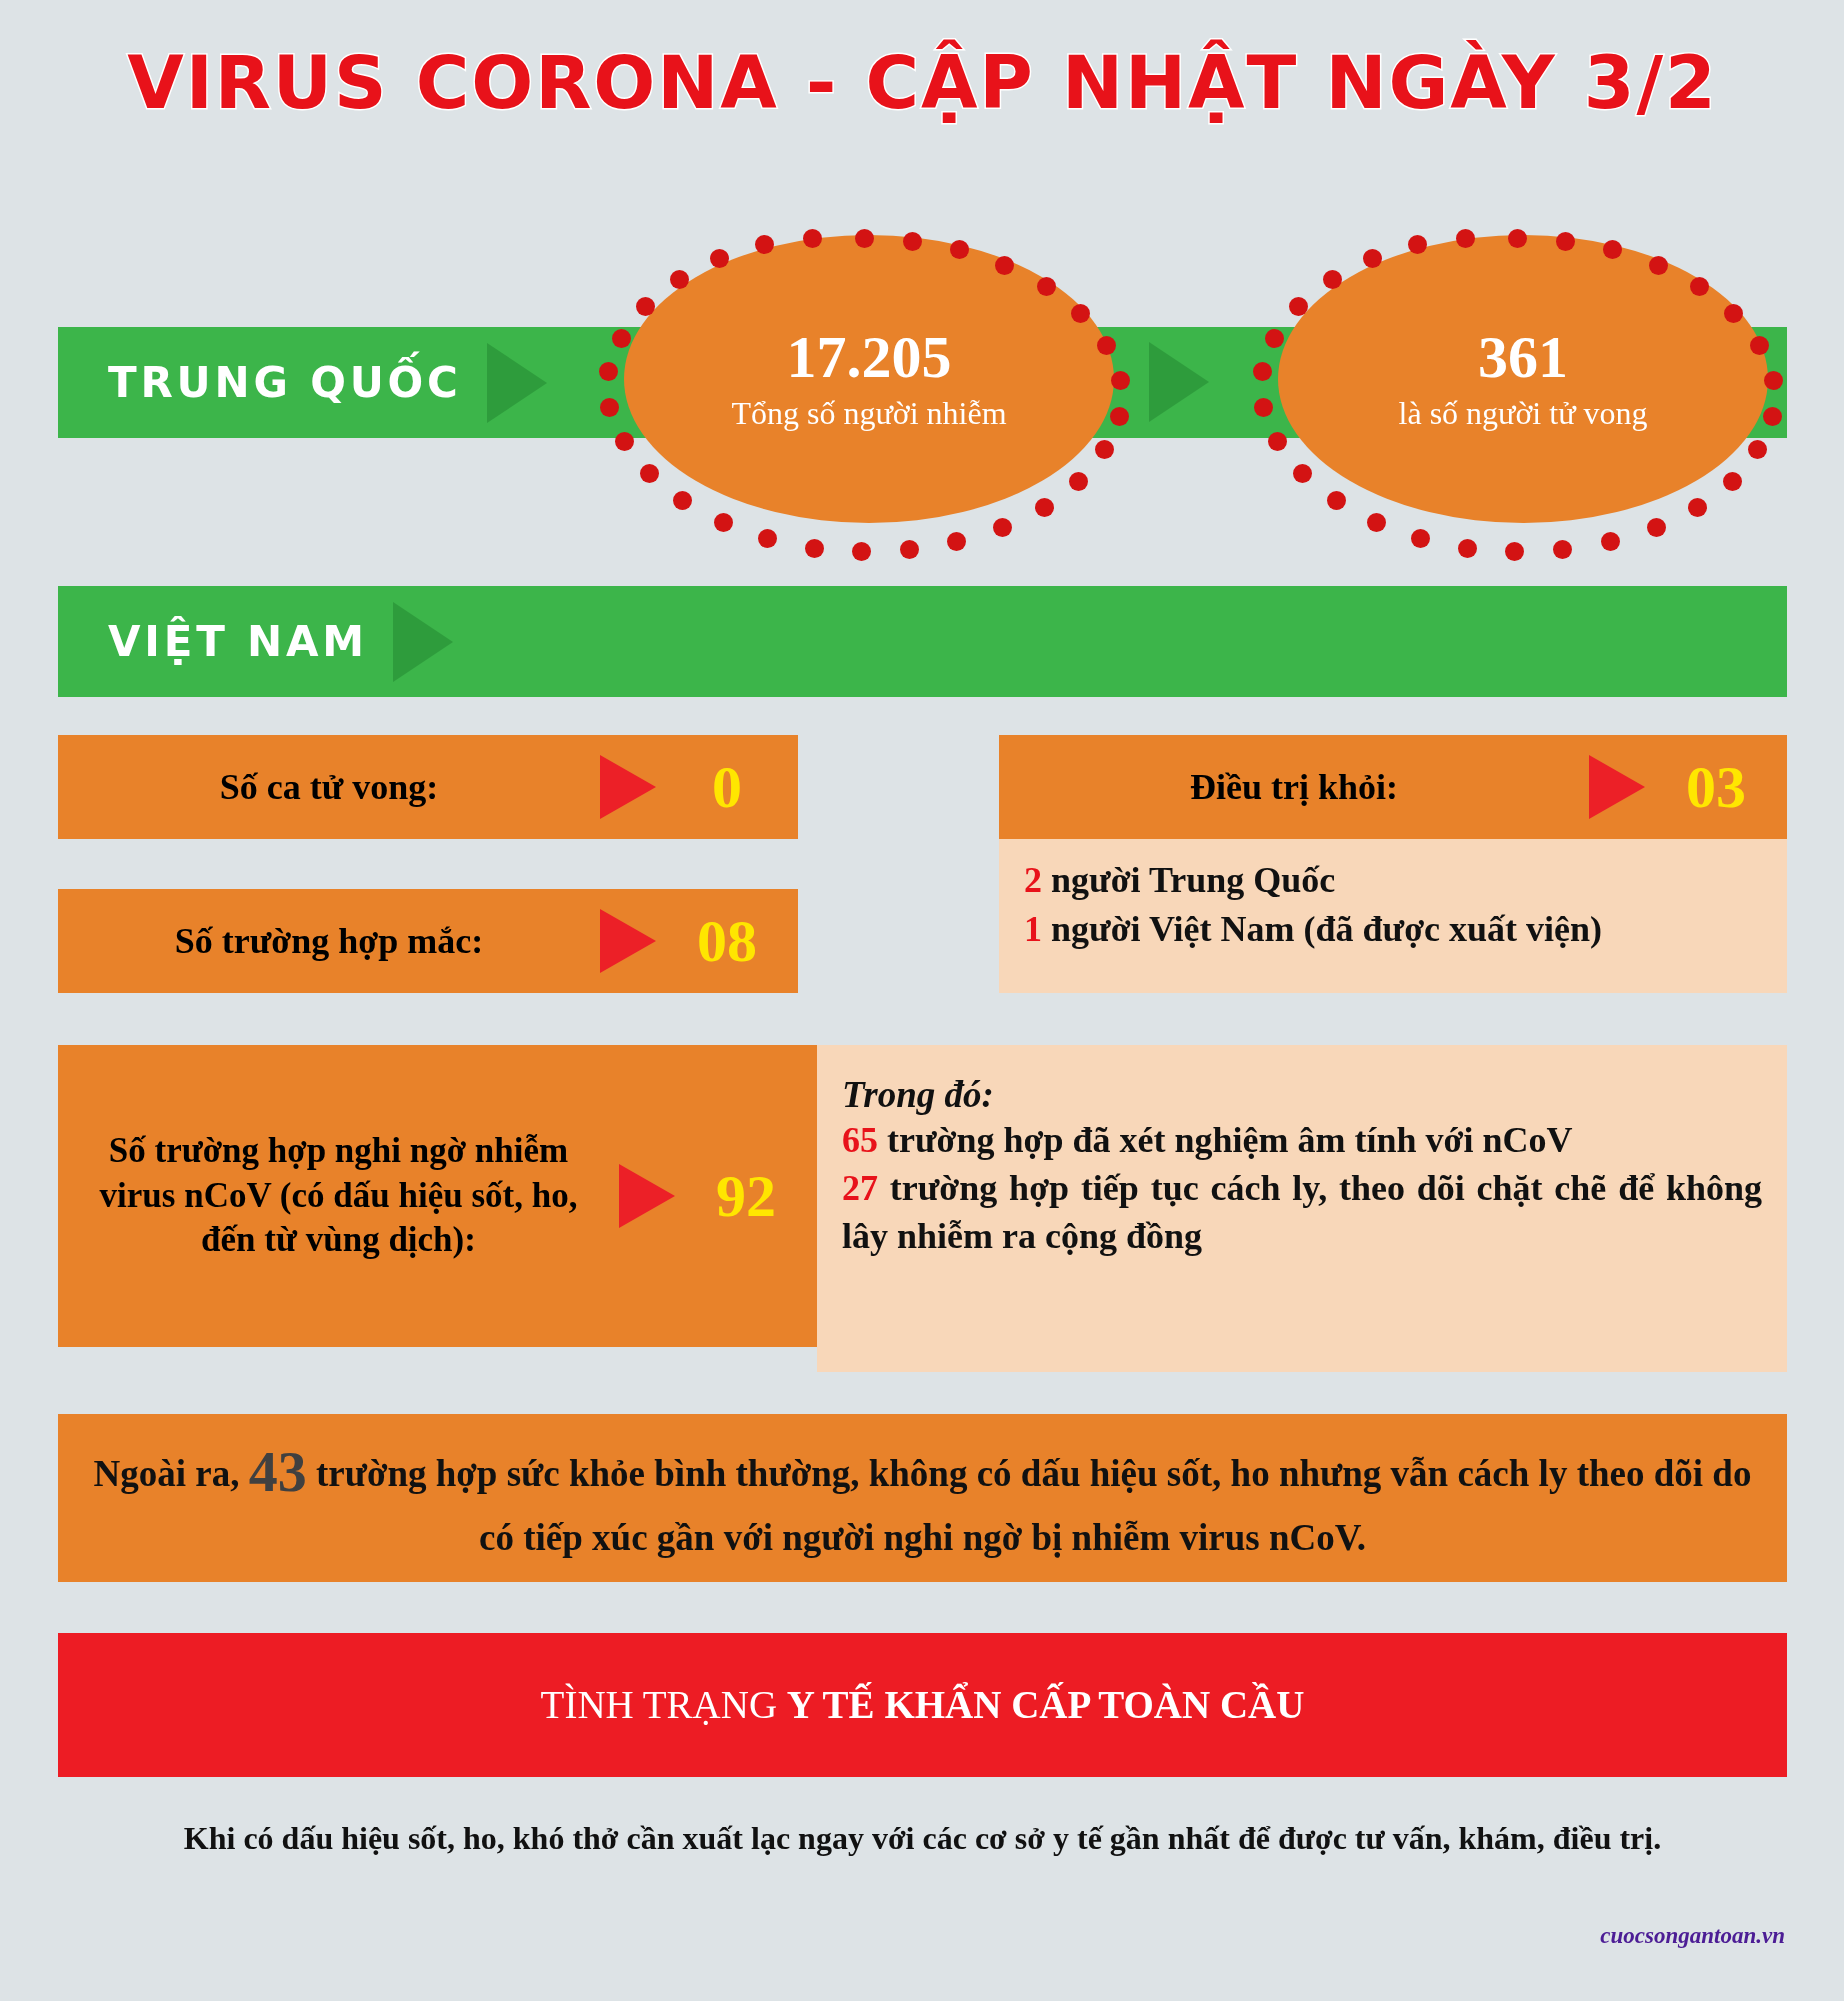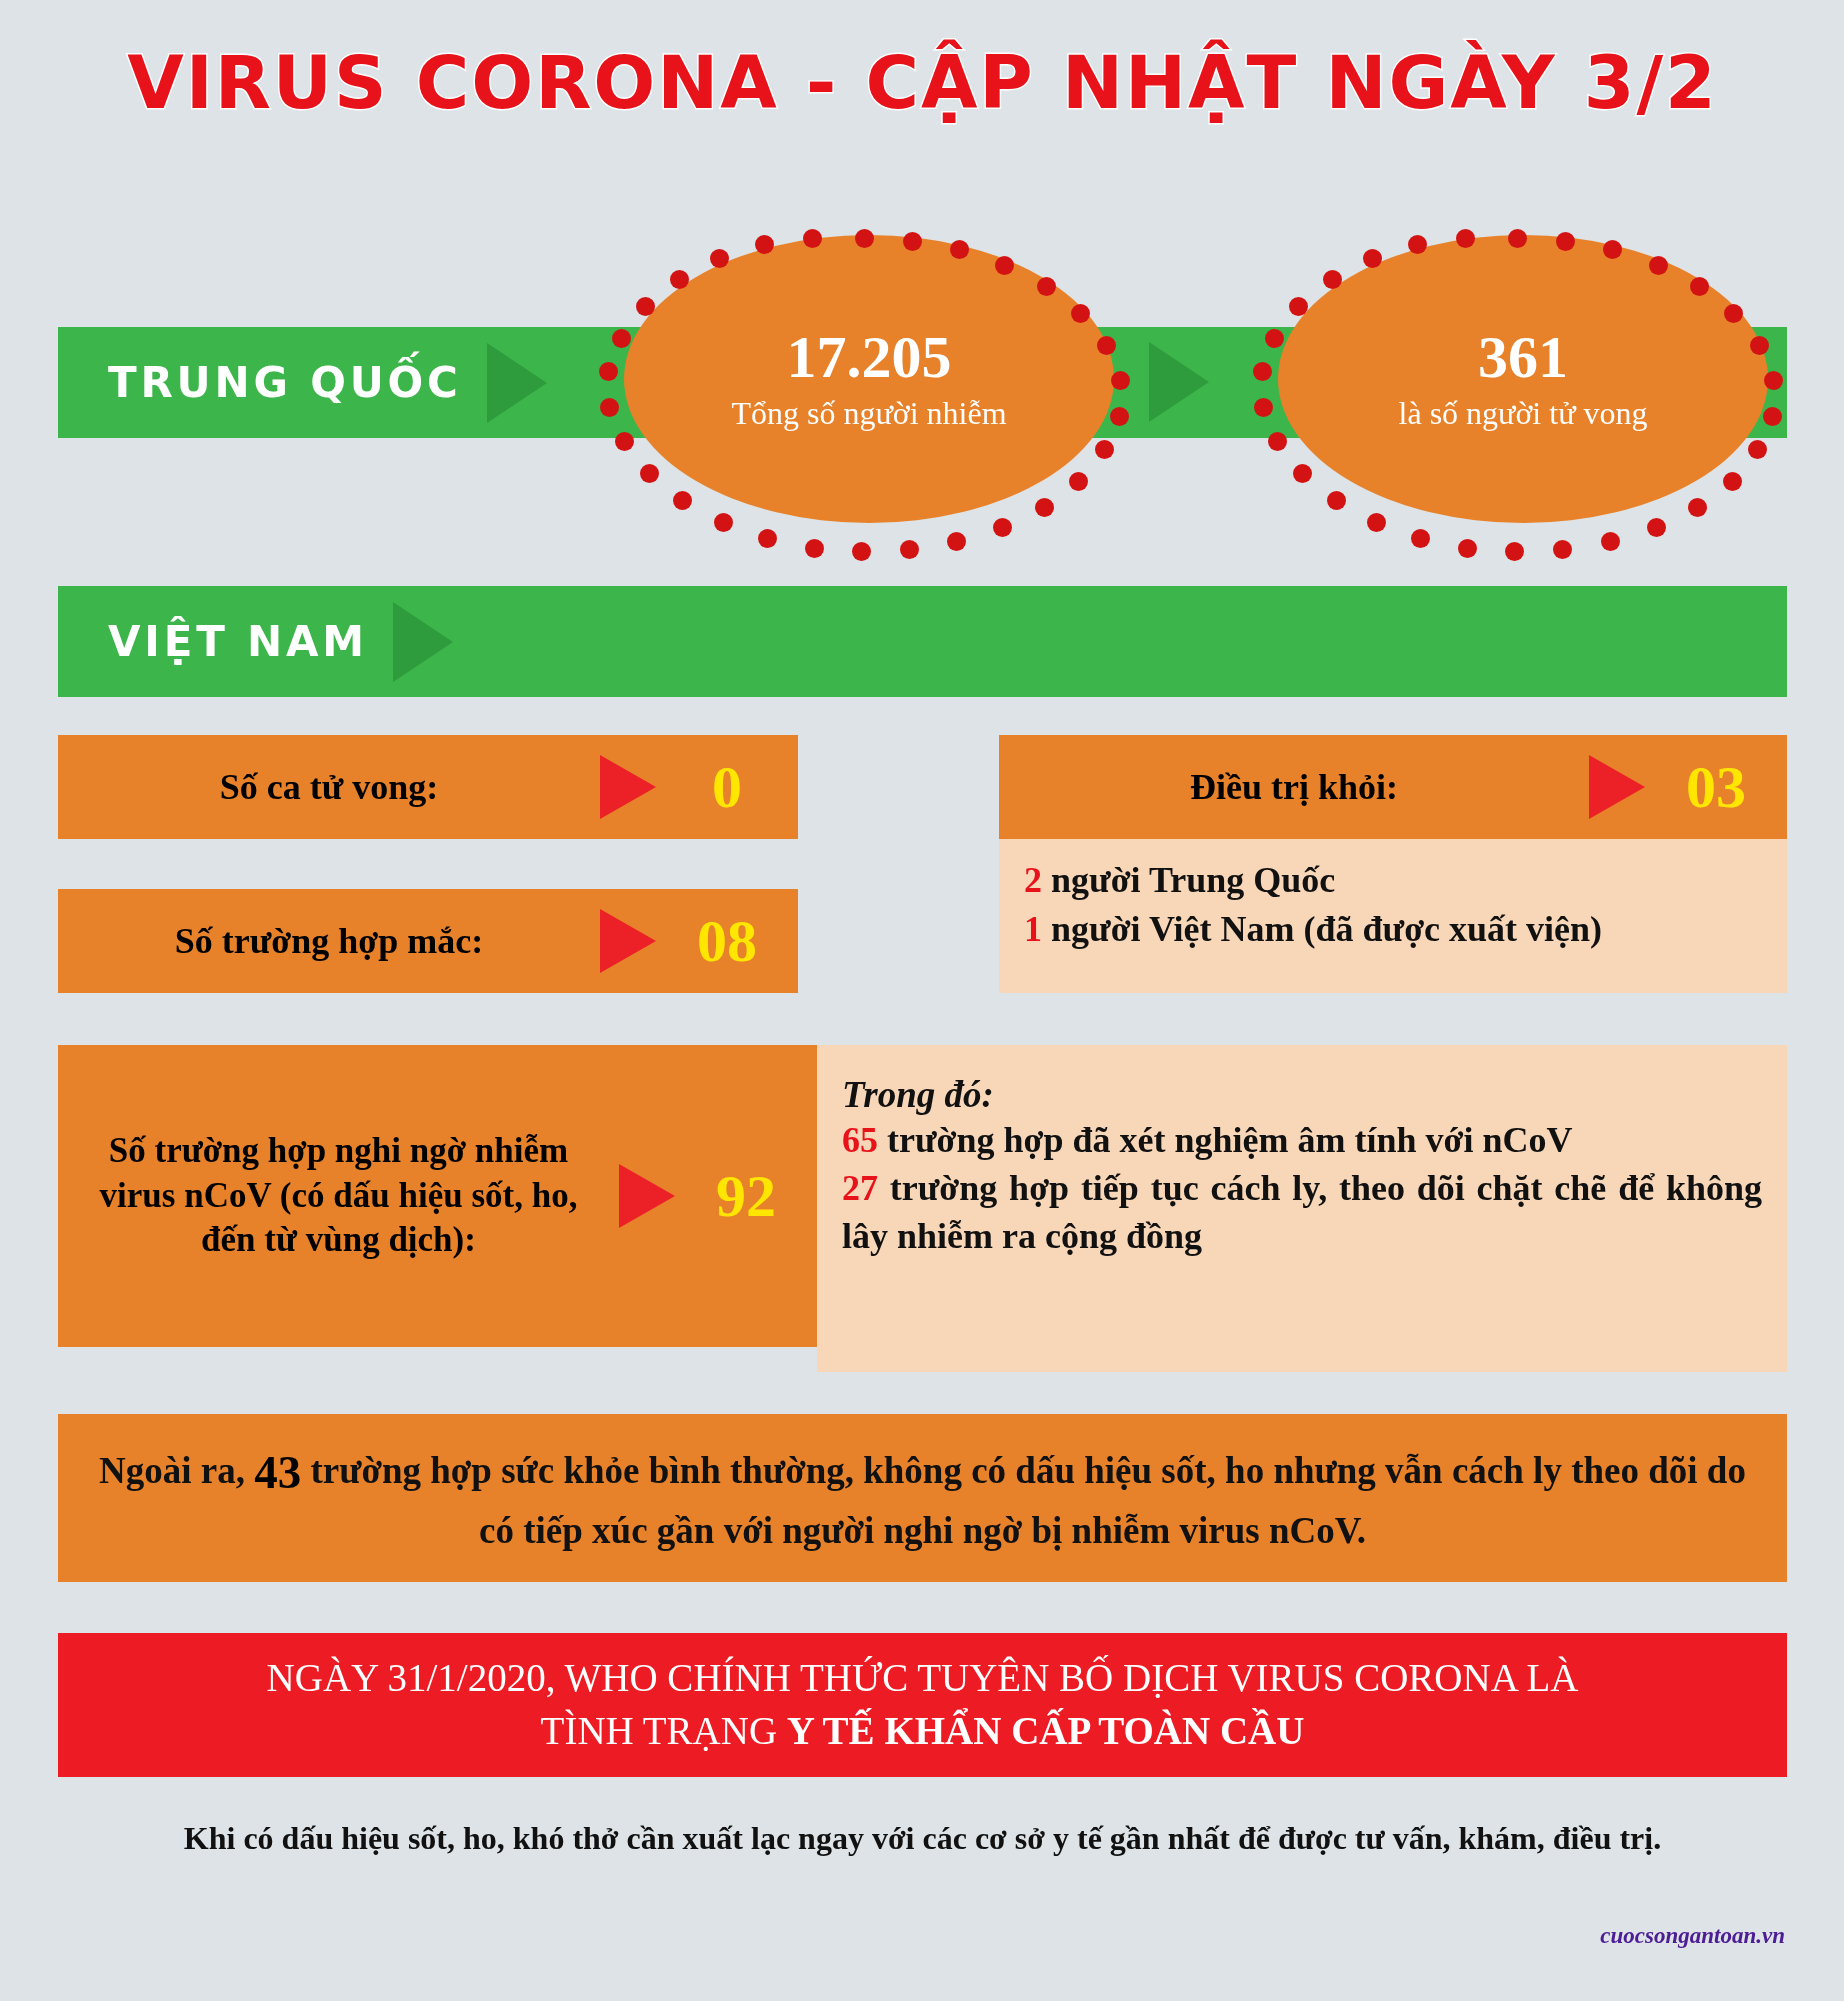--- a/index.html
+++ b/index.html
@@ -165,22 +165,22 @@
     font-size: 37px;
     line-height: 1.38;
     text-align: center;
     display: flex;
     align-items: center;
     justify-content: center;
     padding: 0 25px;
     box-sizing: border-box;
   }
   .yellow-big {
-    color: #000000;
-    font-size: 47px;
+    color: #404040;
+    font-size: 58px;
     font-weight: bold;
     vertical-align: -4.8px;
     margin-top: 32px;
   }
 
   
   .red-band {
     position: absolute;
     background: #ed1c24;
     color: #ffffff;
@@ -364,21 +364,20 @@
 
   <div class="wide-orange" style="left:58px; top:1414px; width:1729px; height:168px;">
     <div>
       <span>Ngoài ra,</span>
       <span class="yellow-big">43</span>
       <span>trường hợp sức khỏe bình thường, không có dấu hiệu sốt, ho nhưng vẫn cách ly theo dõi do có tiếp xúc gần với người nghi ngờ bị nhiễm virus nCoV.</span>
     </div>
   </div>
 
   <div class="red-band" style="left:58px; top:1633px; width:1729px; height:144px;">
-    <div class="l1">NGÀY 31/1/2020, WHO CHÍNH THỨC TUYÊN BỐ DỊCH VIRUS CORONA LÀ</div>
     <div class="l2">
       <span>TÌNH TRẠNG</span>
       <b>Y TẾ KHẨN CẤP TOÀN CẦU</b>
     </div>
   </div>
 
   <div class="footer" style="top:1816px;">
     <div>Khi có dấu hiệu sốt, ho, khó thở cần xuất lạc ngay với các cơ sở y tế gần nhất để được tư vấn, khám, điều trị.</div>
   </div>
 

